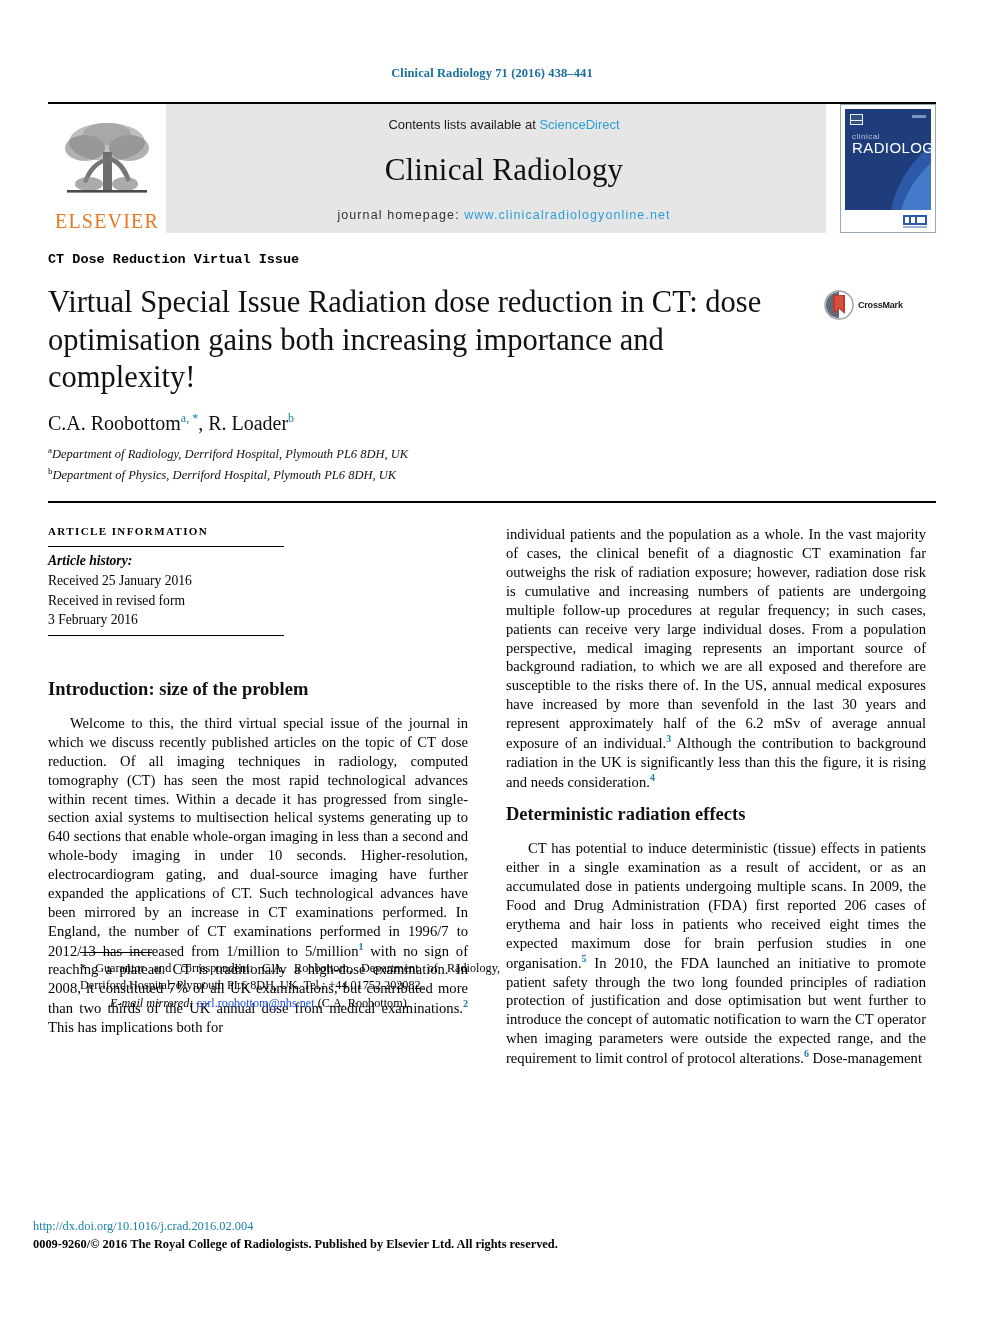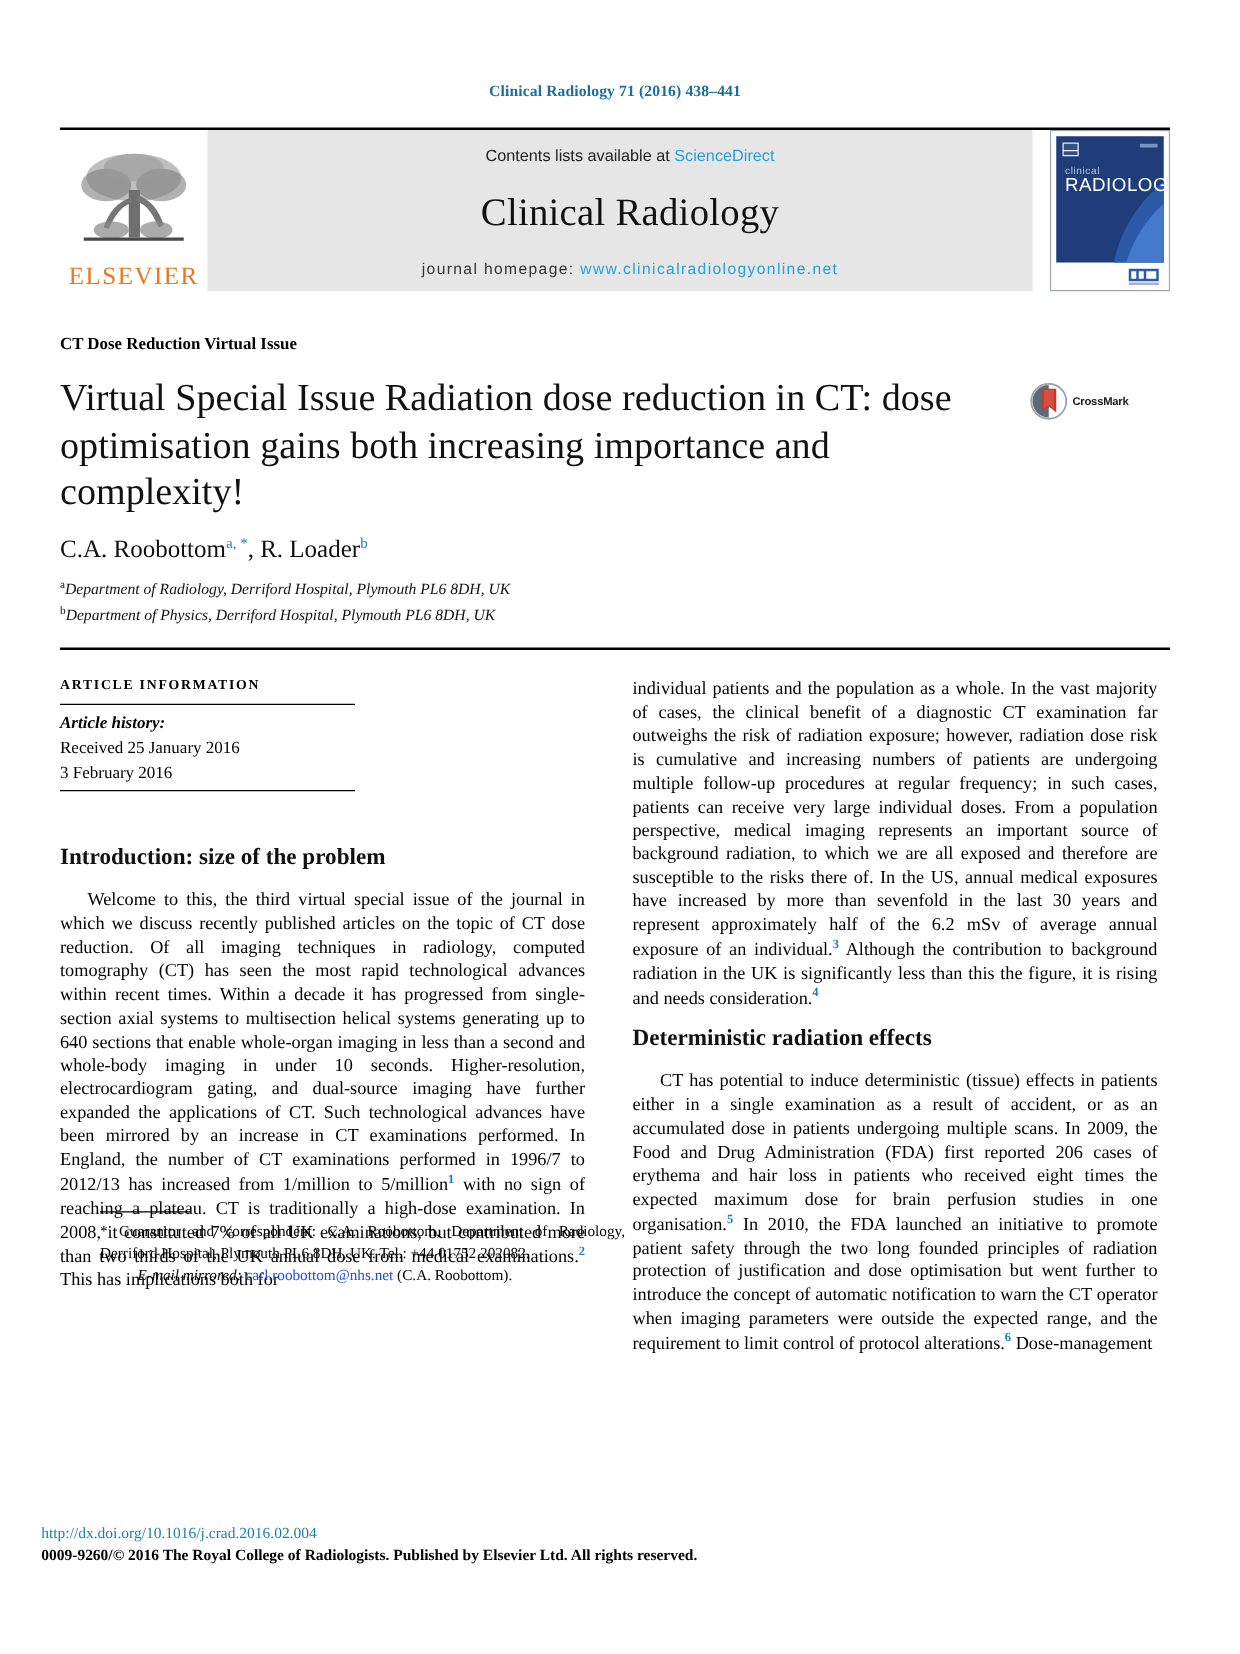--- a/index.html
+++ b/index.html
@@ -105,24 +105,24 @@
     margin-left: 14px;
     border: 1px solid #9aa7b4;
     box-sizing: border-box;
     background: #fff;
     position: relative;
     overflow: hidden;
   }
 
   
   .section-label {
-    font-family: Liberation Serif, serif;
+    font-family: Liberation Mono, monospace;
     font-size: 13.5px;
     font-weight: bold;
-    margin-top: 34px;
+    margin-top: 19px;
   }
   .title-block {
     display: flex;
     align-items: flex-start;
     margin-top: 17px;
   }
   h1.article-title {
     font-family: "Liberation Serif", serif;
     font-weight: normal;
     font-size: 30.5px;
@@ -372,20 +372,21 @@
 
   <div class="body-cols">
 
     <div class="col left-col">
 
       <div class="ai-head">ARTICLE INFORMATION</div>
       <div class="ai-rule-top"></div>
       <div class="ai-body">
         <div class="ital">Article history:</div>
         <div>Received 25 January 2016</div>
+        <div>Received in revised form</div>
         <div>3 February 2016</div>
       </div>
       <div class="ai-rule-bot"></div>
 
       <h2 class="sec-head">Introduction: size of the problem</h2>
 
       <p class="para first"><span>Welcome to this, the third virtual special issue of the journal in which we discuss recently published articles on the topic of CT dose reduction. Of all imaging techniques in radiology, computed tomography (CT) has seen the most rapid technological advances within recent times. Within a decade it has progressed from single-section axial systems to multisection helical systems generating up to 640 sections that enable whole-organ imaging in less than a second and whole-body imaging in under 10 seconds. Higher-resolution, electrocardiogram gating, and dual-source imaging have further expanded the applications of CT. Such technological advances have been mirrored by an increase in CT examinations performed. In England, the number of CT examinations performed in 1996/7 to 2012/13 has increased from 1/million to 5/million</span><sup class="ref">1</sup><span> with no sign of reaching a plateau. CT is traditionally a high-dose examination. In 2008, it constituted 7% of all UK examinations, but contributed more than two thirds of the UK annual dose from medical examinations.</span><sup class="ref">2</sup><span> This has implications both for</span></p>
 
       <div class="footnote-wrap">
         <div class="fn-rule"></div>

